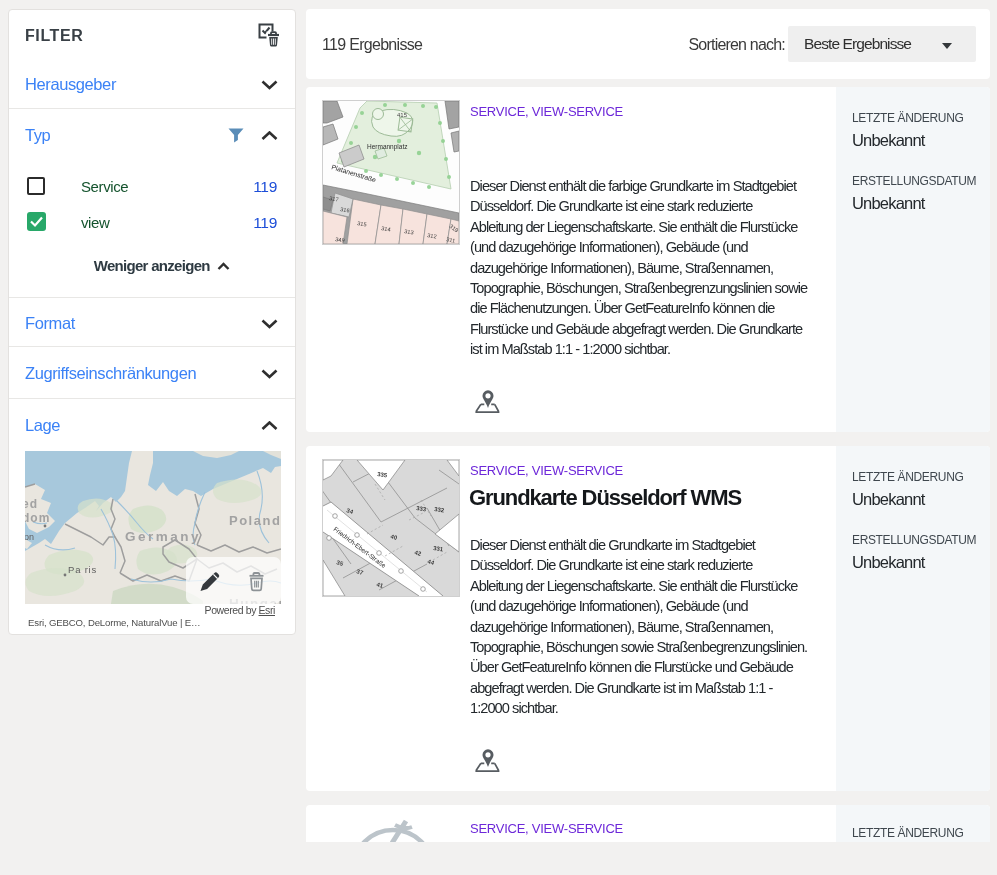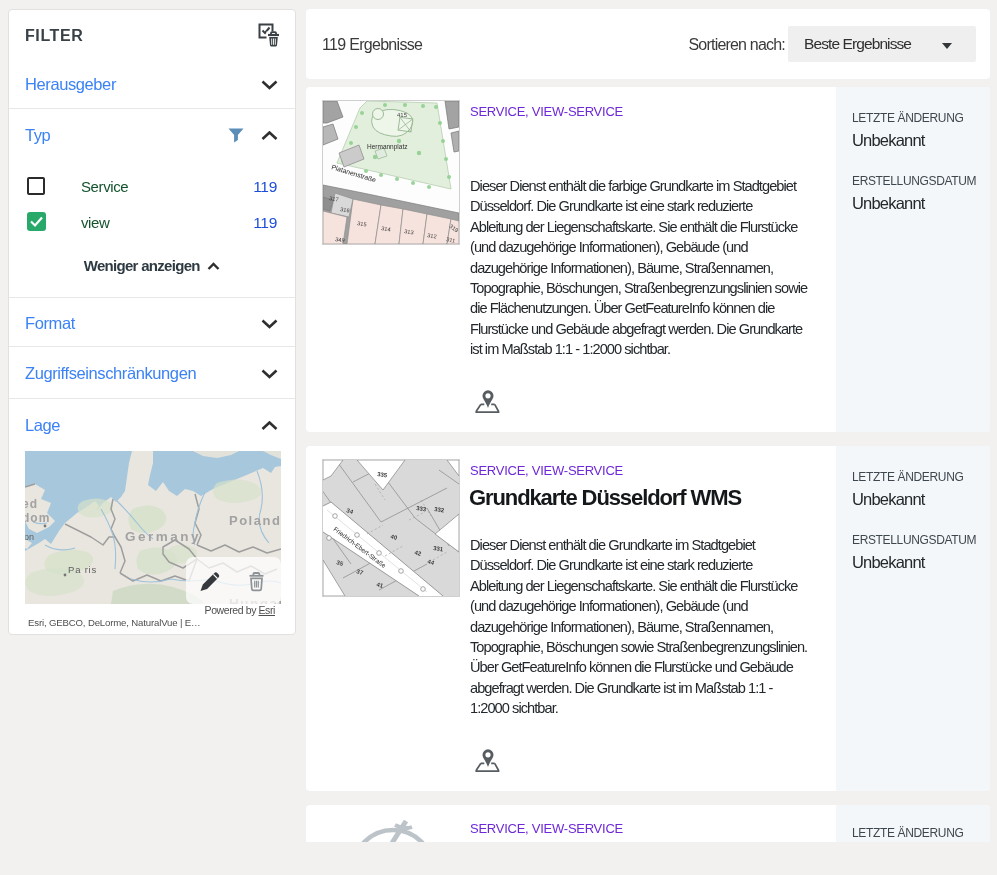--- a/index.html
+++ b/index.html
@@ -8,21 +8,21 @@
   
   .sidebar{position:absolute;left:8px;top:9px;width:288px;height:626px;background:#fff;border:1px solid #e3e1df;border-radius:4px;box-sizing:border-box;}
   .sb-title{position:absolute;left:16px;top:17px;font-size:16px;font-weight:bold;letter-spacing:.6px;color:#394046;}
   .sb-head{position:absolute;left:16px;font-size:16.5px;color:#3b82f6;letter-spacing:-0.4px;text-align:right;}
   .divider{position:absolute;left:0;width:100%;height:1px;background:#e8e7e5;}
   .chev{position:absolute;left:252px;width:17px;height:10px;}
   .count{position:absolute;font-size:15.5px;color:#1d4ed8;right:18px;letter-spacing:-0.3px;}
   .optlabel{position:absolute;left:32px;font-size:15px;color:#14532d;letter-spacing:-0.4px;margin-left:40px;}
   .box-un{position:absolute;left:18px;width:14px;height:14px;border:2.4px solid #2b2b2b;border-radius:2px;background:#fff;}
   .box-ck{position:absolute;left:18px;width:18.8px;height:18.8px;background:#28a869;border-radius:3px;}
-  .weniger{position:absolute;left:0;width:100%;text-align:center;font-size:15px;letter-spacing:-0.7px;color:#2e3a42;font-weight:bold;}
+  .weniger{position:absolute;left:0;width:100%;text-align:center;font-size:15px;letter-spacing:-0.7px;color:#2e3a42;font-weight:bold;padding-left:10px;}
   
   .topbar{position:absolute;left:306px;top:9px;width:684px;height:70px;background:#fff;border-radius:4px;}
   .res-count{position:absolute;left:16px;top:27px;font-size:16px;color:#3a3a3a;letter-spacing:-0.7px;}
   .sort-label{position:absolute;right:205px;top:27px;font-size:16px;color:#3a3a3a;letter-spacing:-0.8px;}
   .dropdown{position:absolute;right:14px;top:17px;width:188px;height:36px;background:#efefef;border-radius:2px;}
   .dd-text{position:absolute;left:16px;top:9px;font-size:15.5px;color:#2f2f2f;letter-spacing:-0.9px;}
   .dd-tri{position:absolute;right:24px;top:16.5px;width:0;height:0;border-left:5.5px solid transparent;border-right:5.5px solid transparent;border-top:6.5px solid #33373a;}
   
   .card{position:absolute;left:306px;width:684px;height:345px;background:#fff;border-radius:4px;}
   .gray-panel{position:absolute;left:530px;top:0;width:154px;height:100%;background:#f4f7f9;border-radius:0 4px 4px 0;}

